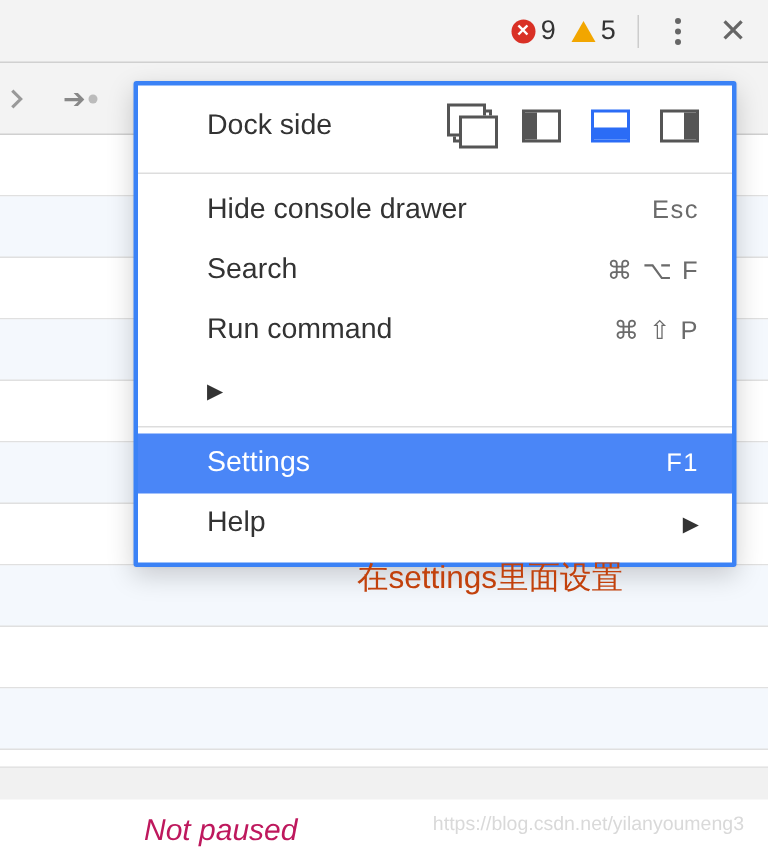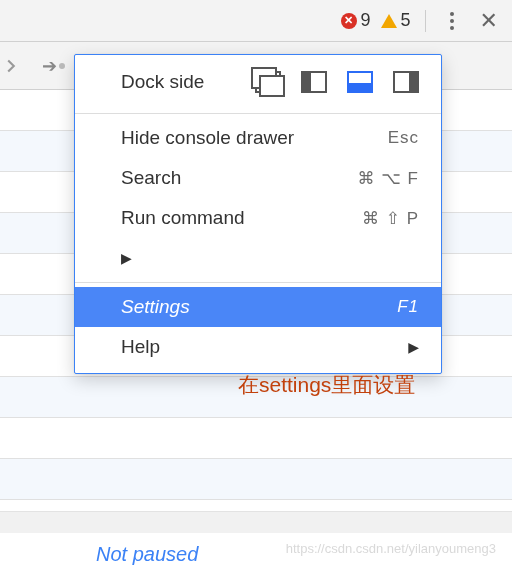--- a/index.html
+++ b/index.html
@@ -31,52 +31,52 @@
   .chevpane svg { width:14px; height:14px; }
   .arrowdot { display:flex; align-items:center; gap:2px; color:#888; margin-left:18px; }
   .arrowdot .arr { font-size:18px; }
   .arrowdot .dot { width:6px;height:6px;border-radius:50%;background:#bbb; }
 
   .rows { position:absolute; top:90px; left:0; right:0; }
   .row { height:41px; border-bottom:1px solid #e0e0e0; background:#fff; }
   .row.alt { background:#f4f8fd; }
 
   .menu {
-    position:absolute; top:54px; left:74px; width:368px;
-    background:#fff; border:1px solid #3b82f6; border-radius:2px;
+    position:absolute; top:54px; left:89px; width:402px;
+    background:#fff; border:3px solid #3b82f6; border-radius:2px;
     box-shadow: 0 6px 18px rgba(0,0,0,0.18), 0 0 0 1px rgba(0,0,0,0.02);
     z-index:10; padding-bottom:6px;
   }
   .menu-row {
     display:flex; align-items:center; height:40px;
     padding: 0 22px 0 46px; font-size:19px; color:#333;
     justify-content:space-between; cursor:pointer;
   }
   .menu-row.dock { height:54px; }
   .menu-sep { height:1px; background:#ddd; margin:4px 0; }
   .shortcut { color:#6b6b6b; font-size:17px; letter-spacing:1px;text-align:right; }
   .submenu-arrow { font-size:14px; color:#333; }
-  .menu-row.selected { background:#4a86f7; color:#fff;font-style:italic; }
+  .menu-row.selected { background:#4a86f7; color:#fff; }
   .menu-row.selected .shortcut { color:#fff; }
 
   .dock-icons { display:flex; gap:20px; align-items:center; }
   .dock-icon { width:26px; height:22px; border:2px solid #555; position:relative; cursor:pointer; }
   .dock-icon.undock::before { content:""; position:absolute; left:-6px; top:-6px; width:22px; height:18px; border:2px solid #555; background:#fff; }
   .dock-icon.undock::after { content:""; position:absolute; left:2px; top:2px; width:22px; height:18px; border:2px solid #555; background:#fff; }
   .dock-icon.left::before { content:""; position:absolute; left:0; top:0; width:8px; height:100%; background:#555; }
   .dock-icon.bottom { border-color:#2b6cf6; }
   .dock-icon.bottom::before { content:""; position:absolute; left:0; bottom:0; width:100%; height:8px; background:#2b6cf6; }
   .dock-icon.right::before { content:""; position:absolute; right:0; top:0; width:8px; height:100%; background:#555; }
 
   .annotation {
     position:absolute; left:238px; top:371px; color:#c2410c;
     font-size:21px; z-index:20; font-family: "PingFang SC","Microsoft YaHei",sans-serif;
   }
   .bottom-text {
-    position:absolute; left:96px; top:543px; font-size:20px; font-style:italic; color:#3b82f6;
+    position:absolute; left:96px; top:543px; font-size:20px; font-style:italic; color:#be185d;
   }
   .watermark {
     position:absolute; right:16px; bottom:20px; font-size:13px; color:#d9d9d9;
   }
   .greyzone {
     position:absolute; left:0; right:0; top:511px; height:22px; background:#f1f1f1; border-top:1px solid #e3e3e3;
   }
 </style>
 </head>
 <body>
@@ -161,13 +161,13 @@
     <span class="shortcut">F1</span>
   </div>
   <div class="menu-row">
     <span>Help</span>
     <span class="submenu-arrow">▶</span>
   </div>
 </div>
 
 <div class="annotation">在settings里面设置</div>
 <div class="bottom-text">Not paused</div>
-<div class="watermark">https://csdn.csdn.net/yilanyoumeng3</div>
+<div class="watermark">https://blog.csdn.net/yilanyoumeng3</div>
 
 </body></html>

